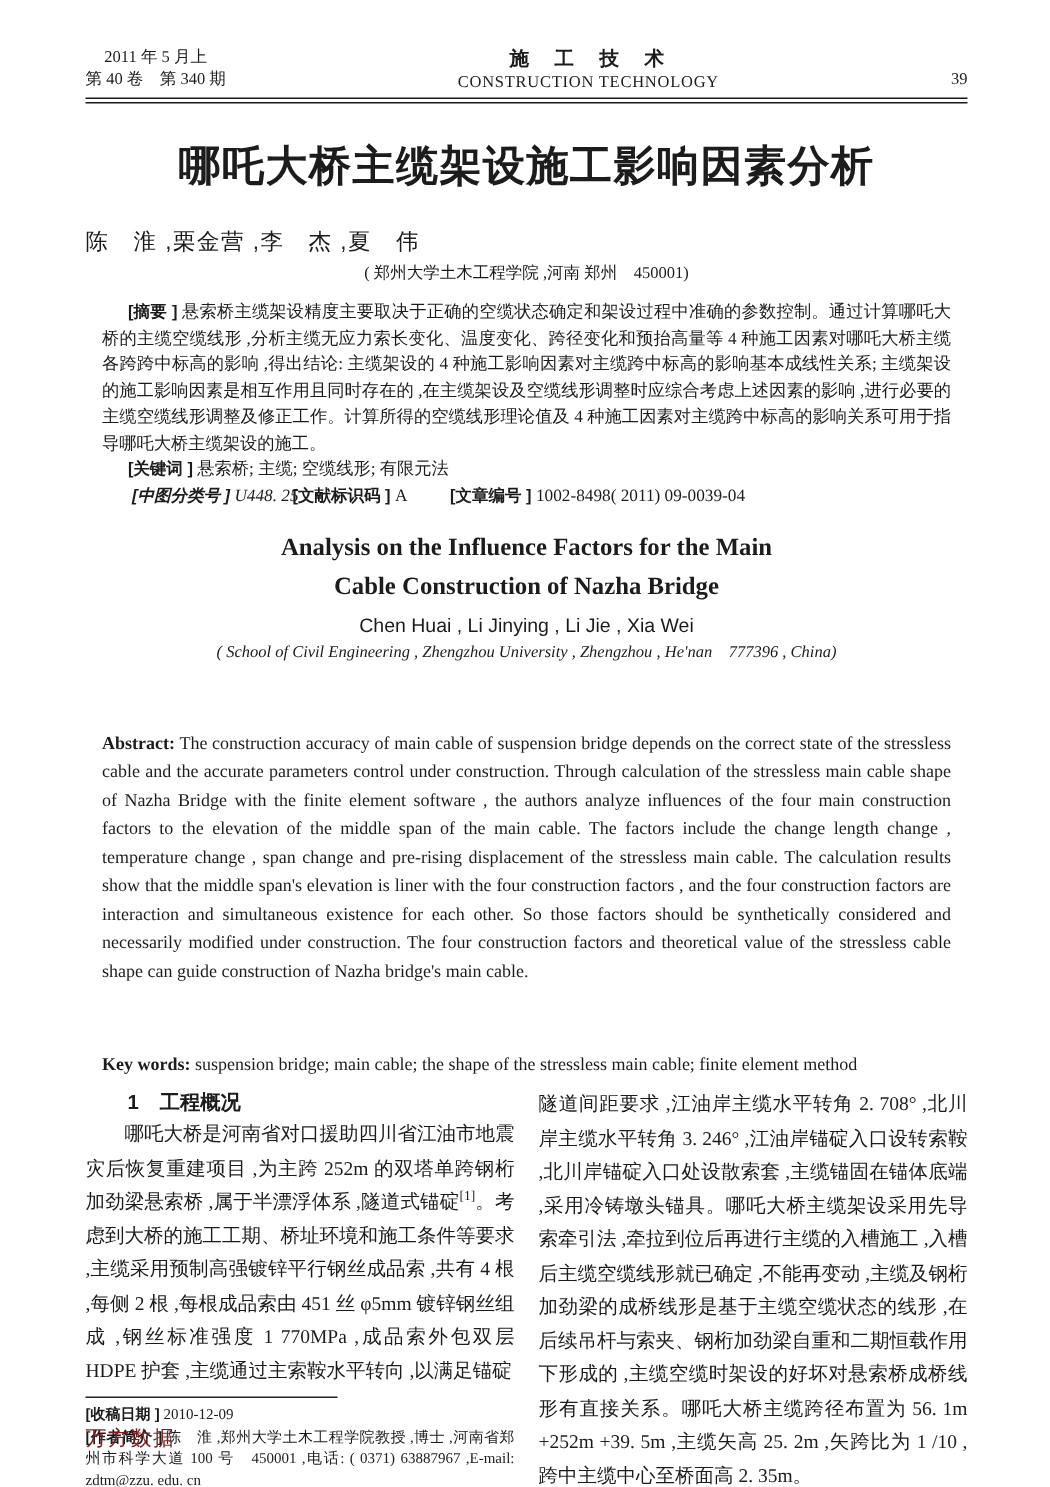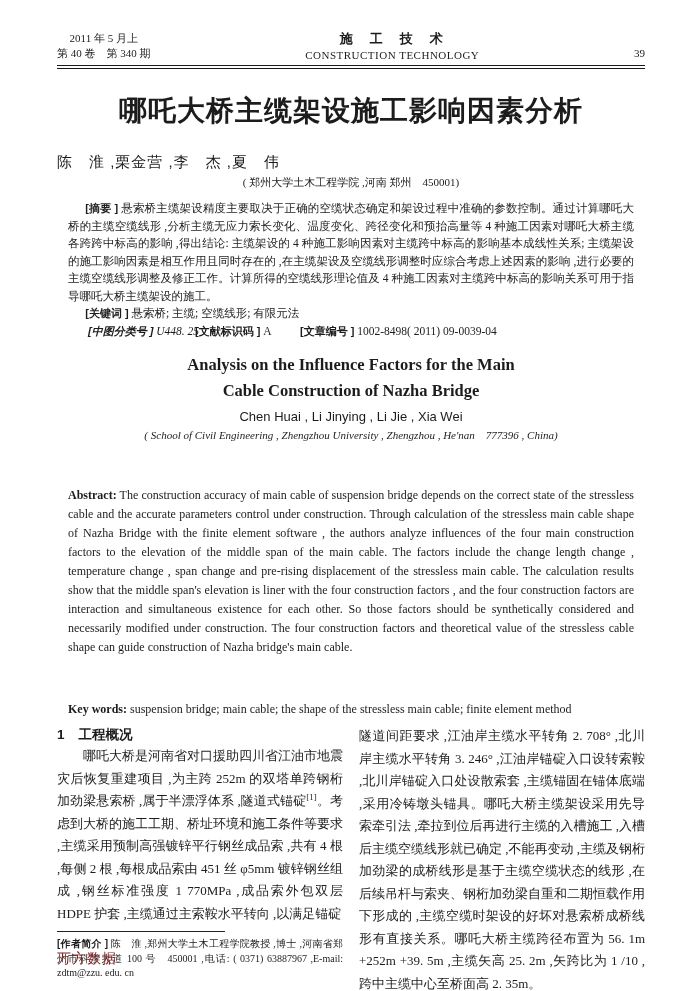--- a/index.html
+++ b/index.html
@@ -43,21 +43,21 @@
     font-family:"Liberation Sans","DejaVu Sans",sans-serif; }
   .affil-en { margin-top:2px; text-align:center; font-style:italic; font-size:11px; line-height:15px; }
   .abs-en-block { margin:8px 11px 0; }
   .abs-en, .kw-en { font-size:12px; line-height:19px; text-align:justify;margin-top:43px; }
   .lbl-en { font-weight:bold; }
 
   
   .columns { display:flex; gap:16px; margin-top:6px; }
   .col { width:286px; font-size:13px; line-height:22.5px; text-align:justify; }
   .sec-head { font-family:"Liberation Sans","DejaVu Sans",sans-serif; font-weight:bold;
-    font-size:13.5px; line-height:20px; }
+    font-size:13.5px; line-height:20px;margin-left:28px; }
   .sec-head .sec-no { margin-right:14px; }
   .indent { text-indent:2em; }
   .ref-sup { font-size:9px; line-height:0; position:relative; top:-5px; }
 
   
   .foot-block { margin-top:6px; }
   .foot-rule { width:168px; border-top:1px solid #222; margin-bottom:5px; }
   .footnote { font-size:10px; line-height:14.5px; text-align:justify; }
   .footnote .lbl-cn { font-size:10px; }
 
@@ -110,20 +110,21 @@
   </div>
 
   <div class="columns">
 
     <div class="col">
       <div class="sec-head"><span class="sec-no">1</span><span>工程概况</span></div>
       <div class="indent"><span>哪吒大桥是河南省对口援助四川省江油市地震灾后恢复重建项目 ,为主跨 252m 的双塔单跨钢桁加劲梁悬索桥 ,属于半漂浮体系 ,隧道式锚碇</span><span class="ref-sup">[1]</span><span>。考虑到大桥的施工工期、桥址环境和施工条件等要求 ,主缆采用预制高强镀锌平行钢丝成品索 ,共有 4 根 ,每侧 2 根 ,每根成品索由 451 丝 φ5mm 镀锌钢丝组成 ,钢丝标准强度 1 770MPa ,成品索外包双层 HDPE 护套 ,主缆通过主索鞍水平转向 ,以满足锚碇</span></div>
 
       <div class="foot-block">
         <div class="foot-rule"></div>
+        <div class="footnote"><span class="lbl-cn">[收稿日期 ]</span><span> 2010-12-09</span></div>
         <div class="footnote"><span class="lbl-cn">[作者简介 ]</span><span> 陈　淮 ,郑州大学土木工程学院教授 ,博士 ,河南省郑州市科学大道 100 号　450001 ,电话: ( 0371) 63887967 ,E-mail: zdtm@zzu. edu. cn</span></div>
       </div>
     </div>
 
     <div class="col">
       <div>隧道间距要求 ,江油岸主缆水平转角 2. 708° ,北川岸主缆水平转角 3. 246° ,江油岸锚碇入口设转索鞍 ,北川岸锚碇入口处设散索套 ,主缆锚固在锚体底端 ,采用冷铸墩头锚具。哪吒大桥主缆架设采用先导索牵引法 ,牵拉到位后再进行主缆的入槽施工 ,入槽后主缆空缆线形就已确定 ,不能再变动 ,主缆及钢桁加劲梁的成桥线形是基于主缆空缆状态的线形 ,在后续吊杆与索夹、钢桁加劲梁自重和二期恒载作用下形成的 ,主缆空缆时架设的好坏对悬索桥成桥线形有直接关系。哪吒大桥主缆跨径布置为 56. 1m +252m +39. 5m ,主缆矢高 25. 2m ,矢跨比为 1 /10 ,跨中主缆中心至桥面高 2. 35m。</div>
       <div class="indent">悬索桥主缆架设精度主要取决于正确的空缆状</div>
     </div>
 
   </div>

